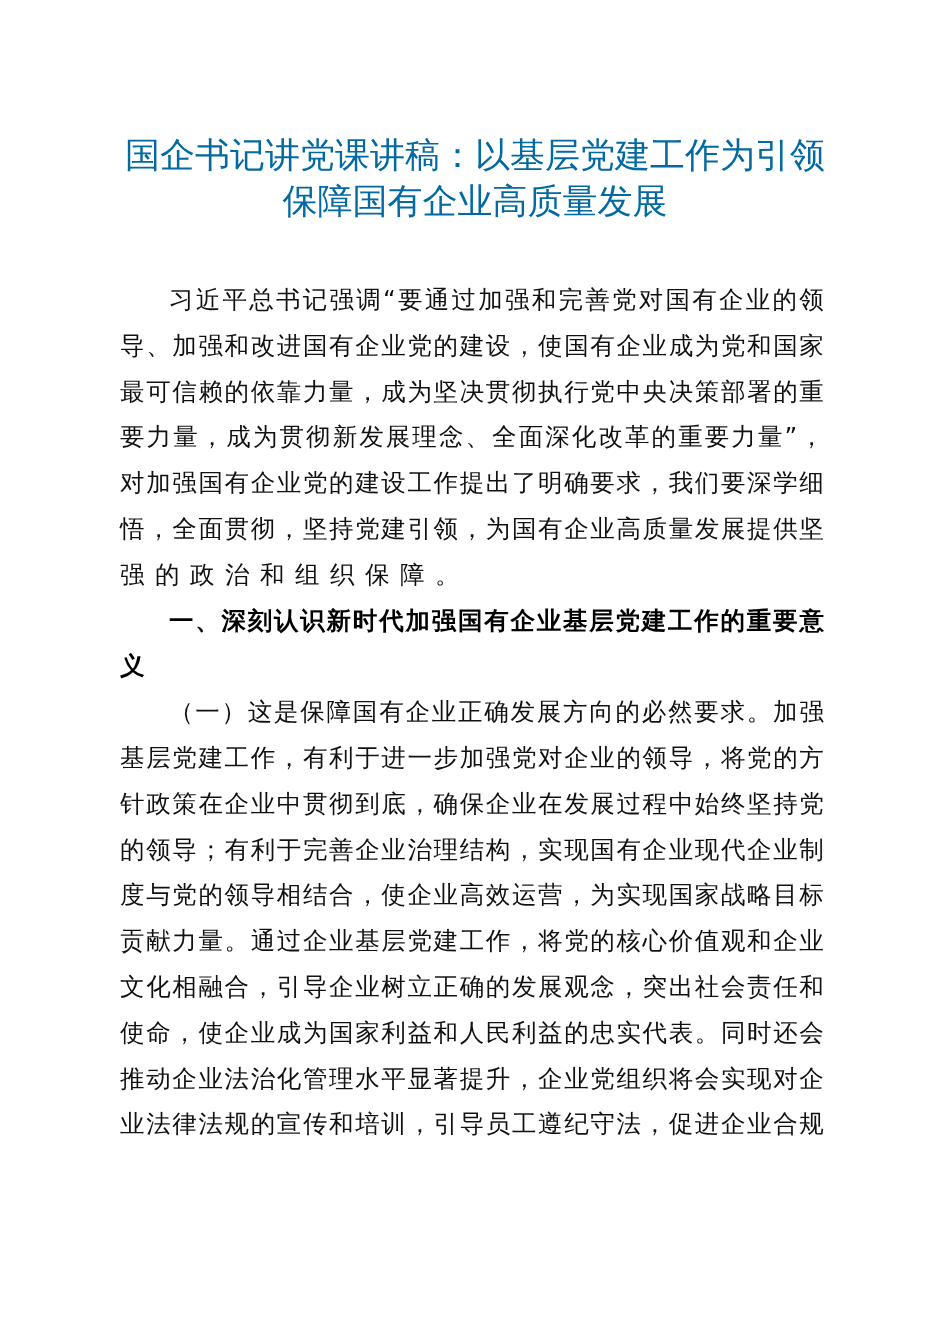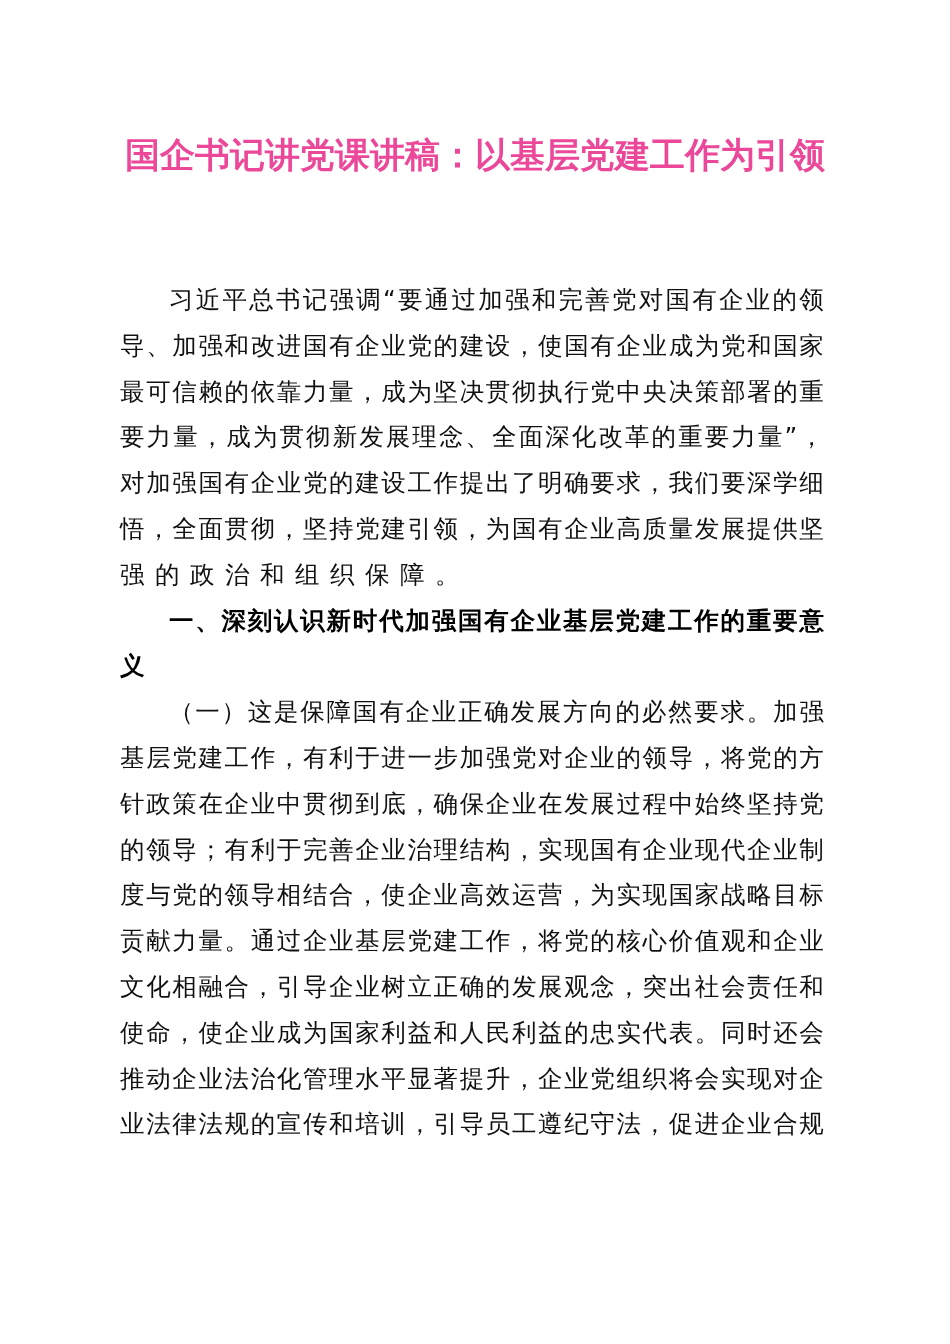--- a/index.html
+++ b/index.html
@@ -1,34 +1,35 @@
 <!DOCTYPE html>
 <html><head>
 <meta charset="utf-8">
 <style>
   html, body { margin: 0; padding: 0; background: #ffffff; }
   body { width: 950px; height: 1344px; position: relative; overflow: hidden; }
   .page { position: absolute; left: 0; top: 0; width: 950px; height: 1344px; background: #fff; }
   .title { position: absolute; left: 100px; width: 750px; top: 132px; text-align: center;
-    font-family: "DejaVu Serif", "Liberation Serif", serif; font-weight: bold; font-size: 35px;
-    line-height: 46px; color: #ec4899; letter-spacing: 0px; }
+    font-family: "DejaVu Serif", "Liberation Serif", serif; font-weight: normal; font-size: 35px;
+    line-height: 46px; color: #0369a1; letter-spacing: 0px; }
   .body { position: absolute; left: 120px; width: 704px; top: 277px;
     font-family: "DejaVu Sans", "Liberation Sans", sans-serif; font-size: 24.5px; color: #111;
     line-height: 45.8px; }
   .line { white-space: nowrap; height: 45.8px; display: flex; justify-content: space-between; }
   .line.last { justify-content: flex-start; letter-spacing: 10.5px; }
   .line span.ch { display: inline-block; }
   .heading { font-weight: bold; font-family: "DejaVu Sans", sans-serif; color: #000; }
 </style>
 </head>
 <body>
 
 <div class="page">
   <div class="title">
     <div>国企书记讲党课讲稿：以基层党建工作为引领</div>
+    <div>保障国有企业高质量发展</div>
   </div>
   <div class="body" id="body">
       <div class="line" style="padding-left: 49px;">
         <span class="ch">习</span>
         <span class="ch">近</span>
         <span class="ch">平</span>
         <span class="ch">总</span>
         <span class="ch">书</span>
         <span class="ch">记</span>
         <span class="ch">强</span>

